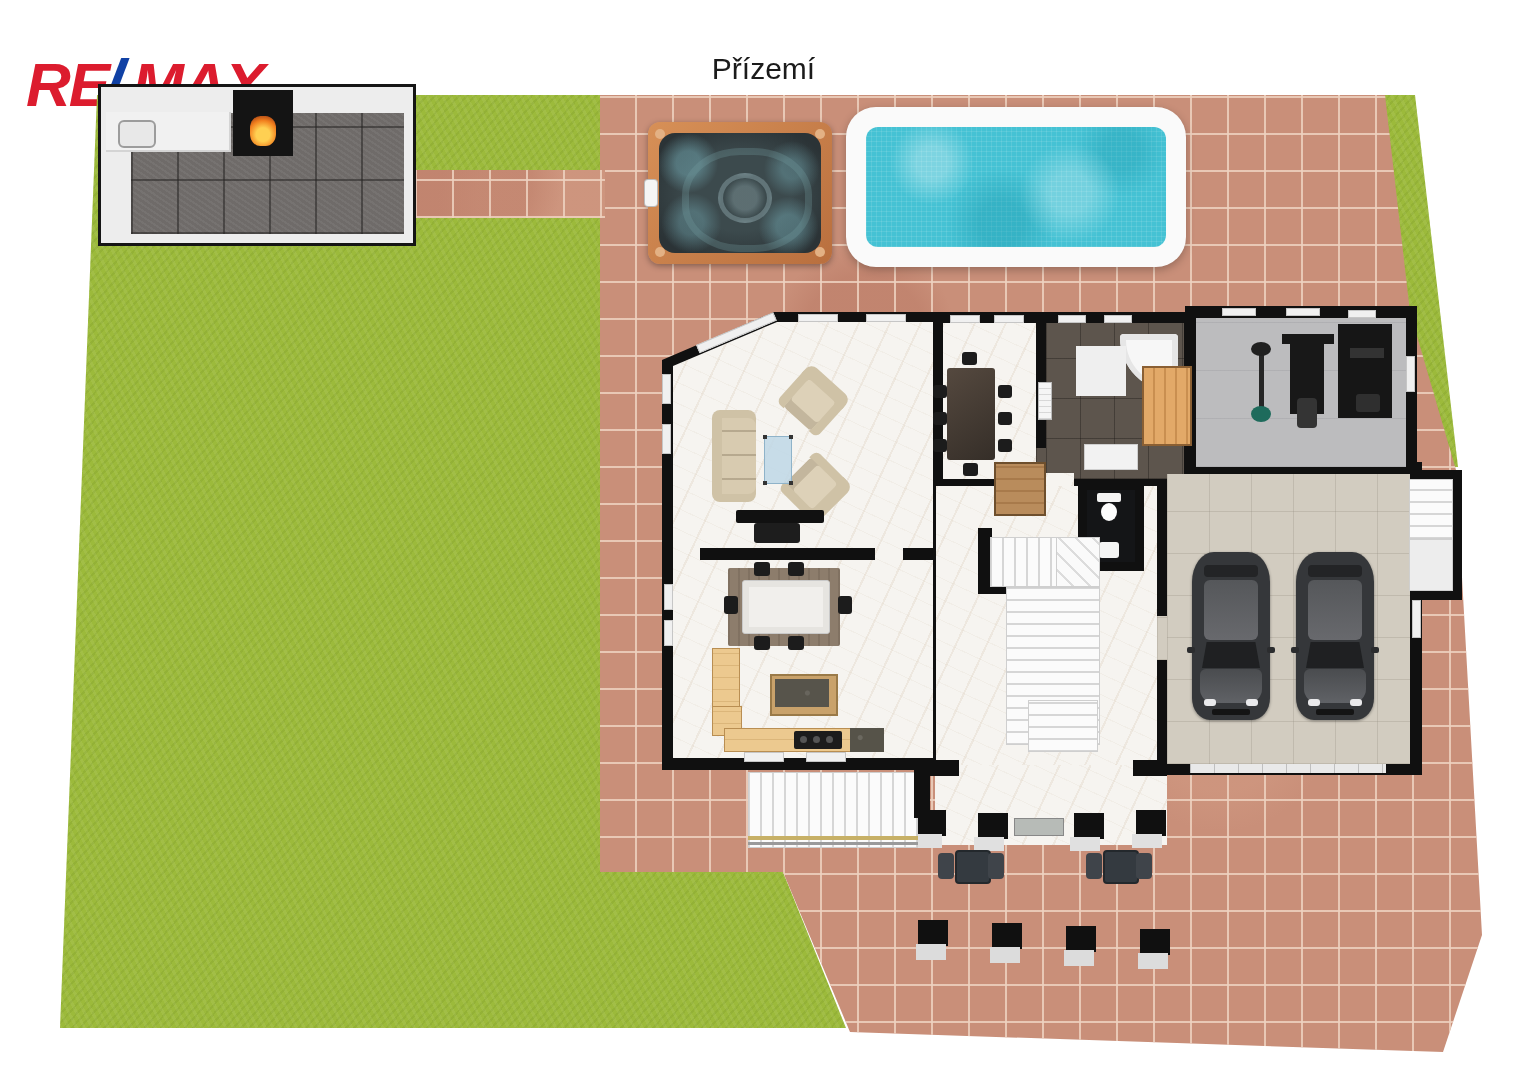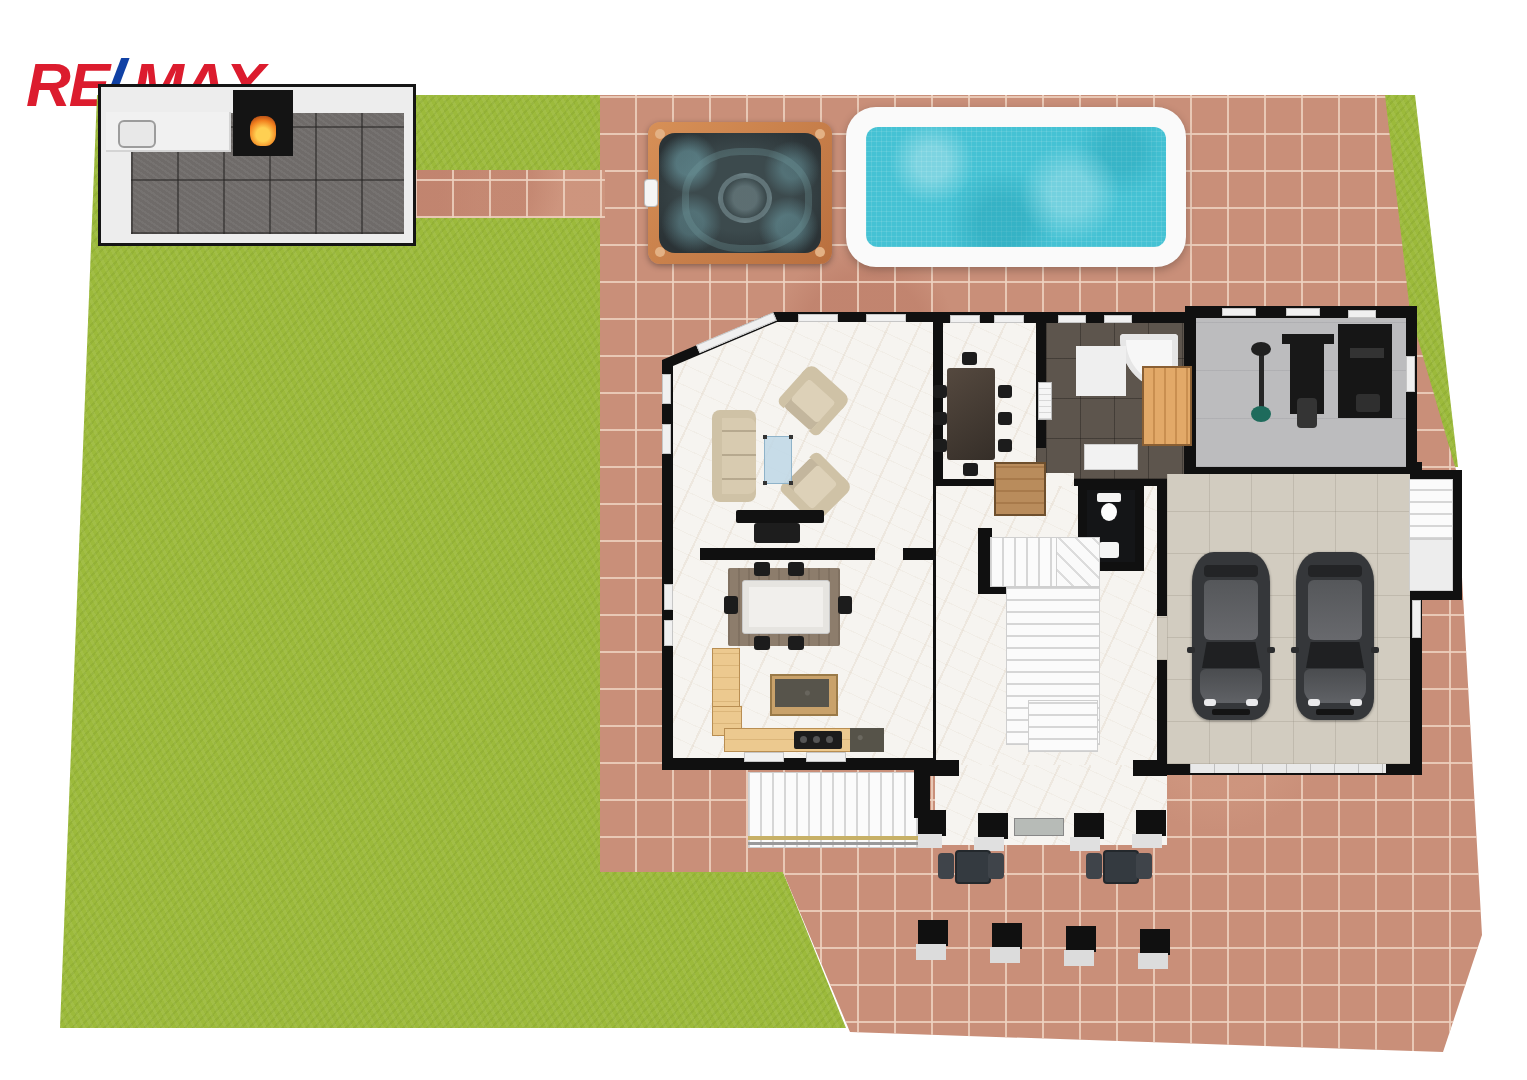--- a/index.html
+++ b/index.html
@@ -70,20 +70,21 @@
   .armchair .arm1{position:absolute;left:0;top:10px;width:10px;height:42px;background:#cfc2a6;border-radius:0 0 0 6px;}
   .armchair .arm2{position:absolute;left:44px;top:10px;width:10px;height:42px;background:#cfc2a6;border-radius:0 0 6px 0;}
   .armchair .seat{position:absolute;left:9px;top:13px;width:36px;height:38px;background:#ddd1b8;border-radius:4px;box-shadow:inset 0 -10px 0 rgba(120,105,75,.25);}
 </style>
 </head>
 <body>
 
 <div id="page">
 
   <div class="logo"><span class="red">RE</span><span class="blue">/</span><span class="red">MAX</span></div>
+  <div class="title">Přízemí</div>
 
   <div class="lawn" style="left:55px;top:93px;width:795px;height:942px;clip-path:polygon(42px 2px,545px 2px,545px 779px,728px 779px,791px 935px,5px 935px);"></div>
   <div class="lawn" style="left:1378px;top:95px;width:85px;height:378px;clip-path:polygon(4px 0px,37px 0px,80px 372px,30px 372px);"></div>
   <div class="brick" style="left:598px;top:93px;width:890px;height:967px;clip-path:polygon(2px 2px,787px 2px,812px 219px,858px 377px,884px 842px,845px 959px,252px 939px,185px 779px,2px 779px);"></div>
   <div class="brick" style="left:415px;top:170px;width:190px;height:48px;"></div>
 
   <div class="abs" style="left:98px;top:84px;width:318px;height:162px;background:#151515;">
     <div class="abs" style="left:3px;top:3px;width:312px;height:156px;background:#ededed;"></div>
     <div class="stone" style="left:33px;top:29px;width:273px;height:121px;"></div>
     <div class="abs" style="left:8px;top:28px;width:125px;height:40px;background:#f1f1f1;box-shadow:inset -2px -2px 0 #d4d4d4;"></div>

